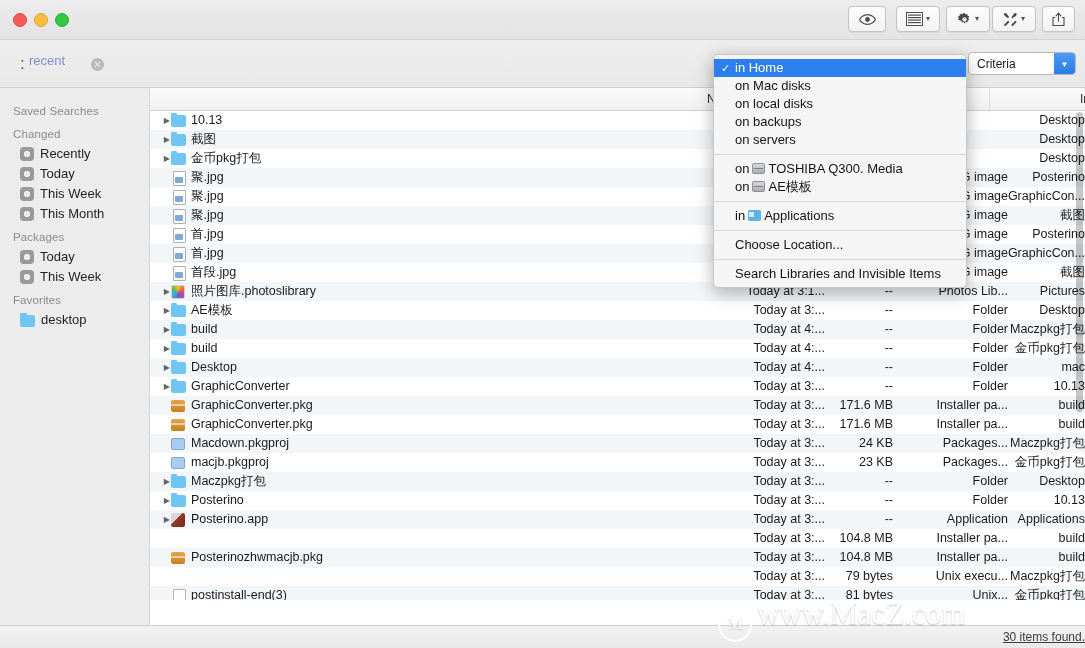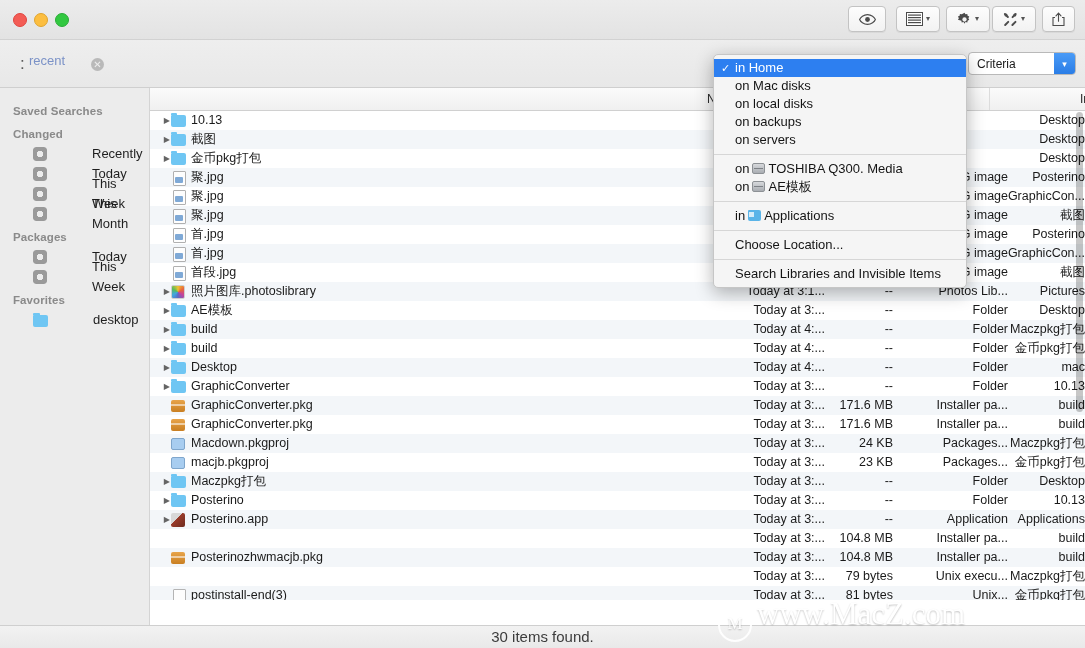--- a/index.html
+++ b/index.html
@@ -99,27 +99,27 @@
   
   #sidebar {
     position: absolute; left: 0; top: 88px;
     width: 150px; height: 537px;
     background: #ececec;
     border-right: 1px solid #d4d4d4;
     box-sizing: border-box;
     padding-top: 10px;
   }
   .sb-header {
-    font-size: 11.5px; color: #8a8a8a; font-weight: bold;
+    font-size: 11.5px; color: #8a8a8a; font-weight: normal;
     padding: 7px 0 4px 13px; letter-spacing: 0.1px;
   }
   .sb-item {
     display: flex; align-items: center;
-    height: 20px; padding-left: 33px;
-    font-size: 13px; color: #1e1e1e; gap: 39px;
+    height: 20px; padding-left: 20px;
+    font-size: 13px; color: #1e1e1e;
   }
   .sb-icon {
     width: 15px; height: 15px; margin-right: 6px;
     display: inline-block; flex-shrink: 0;
   }
   .sb-label { line-height: 20px; }
 
   
   #filelist {
     position: absolute; left: 150px; top: 88px;
@@ -253,23 +253,24 @@
     width: 7px; height: 2px; background: #6fc6f3; border-radius: 1px 1px 0 0;
   }
 
   
   #statusbar {
     position: absolute; left: 0; top: 625px;
     width: 1085px; height: 23px;
     background: linear-gradient(#f2f2f2, #e9e9e9);
     border-top: 1px solid #cfcfcf;
     box-sizing: border-box;
-    text-align: center;
-    font-size: 15px; color: #3c3c3c;
+    text-align: right;
+    font-size: 12px; color: #3c3c3c;
     line-height: 22px;
+    text-decoration: underline;
   }
   #statusbar-left {
     position: absolute; left: 0; top: 625px;
     width: 150px; height: 23px;
     background: #e6e6e6;
     border-top: 1px solid #cfcfcf;
     border-right: 1px solid #d4d4d4;
     box-sizing: border-box;
   }
 

